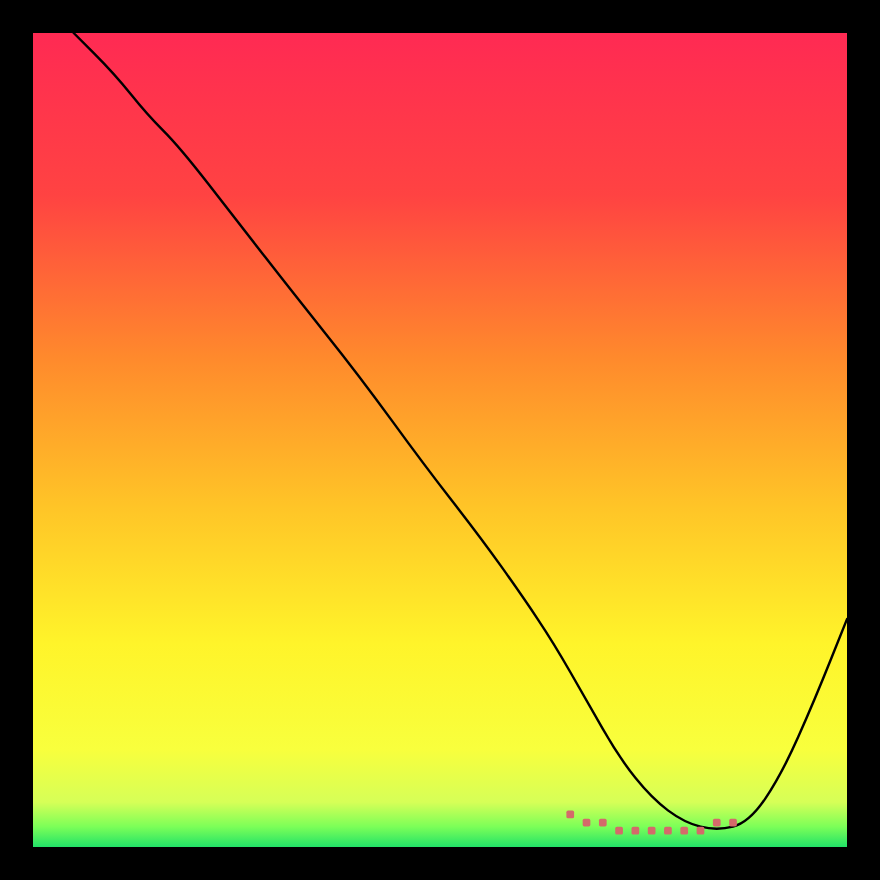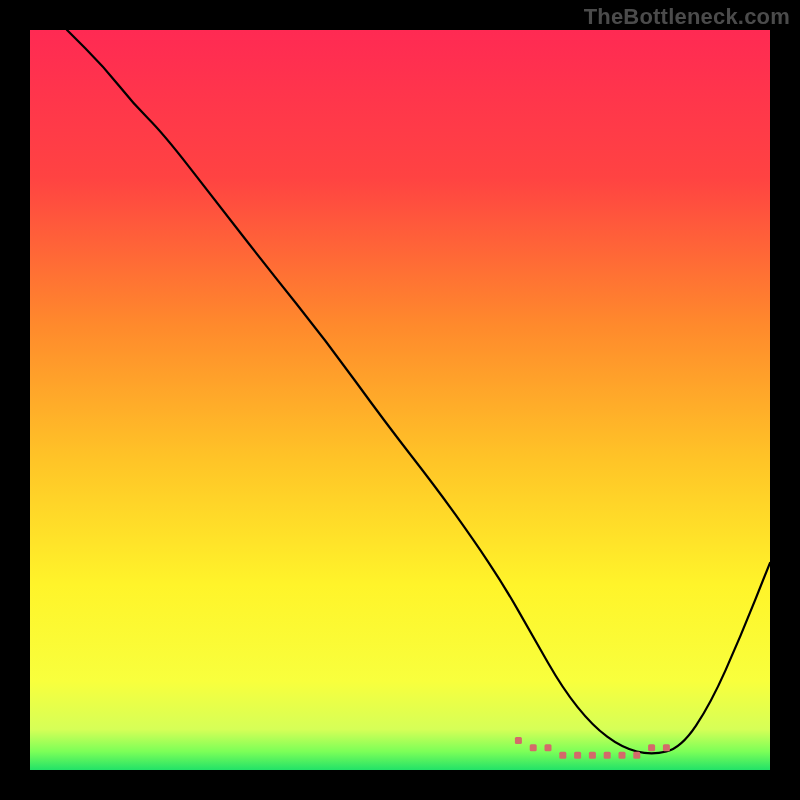--- a/index.html
+++ b/index.html
@@ -31,21 +31,20 @@
     position: absolute;
     top: 0;
     left: 0;
     z-index: 10;
   }
 </style>
 </head>
 <body>
 
 <div class="frame">
-  <div class="watermark">TheBottleneck.com</div>
 
   <svg id="chart-svg" width="800" height="800" viewBox="0 0 800 800">
     <defs>
       <linearGradient id="bg-grad" x1="0" y1="0" x2="0" y2="1">
           <stop offset="0%" stop-color="#ff2a53"></stop>
           <stop offset="20%" stop-color="#ff4342"></stop>
           <stop offset="40%" stop-color="#ff8a2c"></stop>
           <stop offset="57.99999999999999%" stop-color="#ffc427"></stop>
           <stop offset="75%" stop-color="#fff42a"></stop>
           <stop offset="88%" stop-color="#f8ff3d"></stop>

